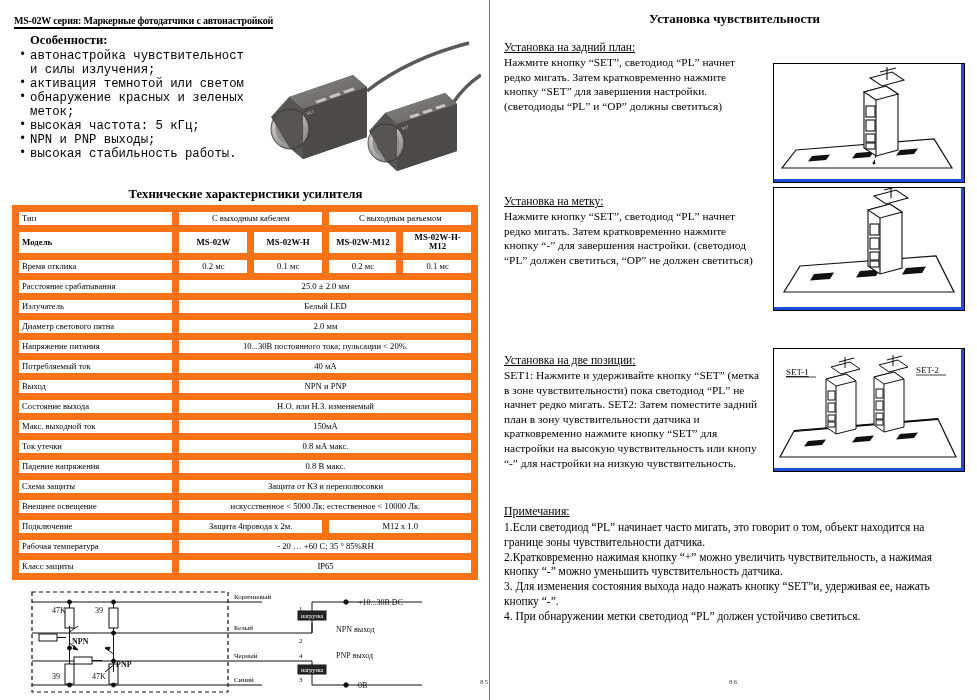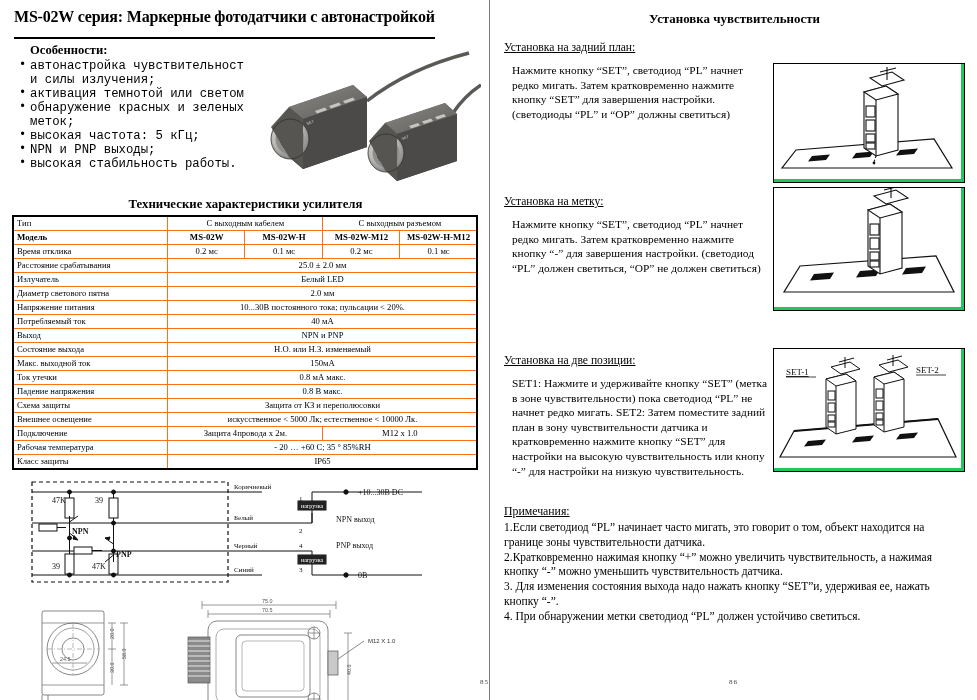--- a/index.html
+++ b/index.html
@@ -7,23 +7,23 @@
     width:977px;height:700px;background:#fff;
     font-family:"Liberation Serif", serif;
     color:#000;overflow:hidden;position:relative;
   }
   .page{position:absolute;top:0;height:700px;box-sizing:border-box;}
   .page-left{left:0;width:489px;padding:6px 10px 0 12px;}
   .page-right{left:489px;width:488px;padding:6px 12px 0 14px;border-left:1px solid #7a7a7a;}
 
   
   .doc-title{
-    font-size:16px;font-weight:bold;letter-spacing:-0.2px;
+    font-size:10px;font-weight:bold;letter-spacing:-0.2px;
     border-bottom:2px solid #000;display:inline-block;
-    padding-bottom:11px;margin:2px 0 3px 2px;white-space:nowrap;
+    padding-bottom:1px;margin:9px 0 3px 2px;white-space:nowrap;
   }
   .features-wrap{position:relative;height:150px;}
   .features-head{font-size:12.6px;font-weight:bold;margin:1px 0 1px 18px;}
   ul.features{list-style:none;margin:0;padding:0 0 0 6px;width:235px;}
   ul.features li{
     font-size:12.3px;line-height:14px;position:relative;padding-left:12px;font-family:Liberation Mono, monospace;
   }
   ul.features li:before{
     content:"\2022";position:absolute;left:1px;top:-1px;font-size:12px;
   }
@@ -33,21 +33,21 @@
 
   
   .table-title{
     text-align:center;font-size:12.8px;font-weight:bold;margin:4px 0 3px 0;
   }
   table.specs{
     border-collapse:collapse;width:466px;table-layout:fixed;
     border:2px solid #000;
   }
   table.specs td{
-    border:1px solid #f97316;font-size:8.6px;line-height:9.4px;
+    border:7px solid #f97316;font-size:8.6px;line-height:9.4px;
     padding:1px 2px 1px 3px;height:11px;vertical-align:middle;
   }
   td.lbl{width:148px;text-align:left;}
   td.ctr{text-align:center;}
   td.b{font-weight:bold;margin-top:48px;}
   table.specs tr.modelrow td{font-size:8.8px;}
 
   
   .circuit{position:relative;width:466px;height:115px;margin-top:6px;}
   .dim{position:relative;width:466px;height:150px;margin-top:2px;}
@@ -61,24 +61,24 @@
   
   .right-title{
     text-align:center;font-size:12.9px;font-weight:bold;margin:6px 0 10px 0;
   }
   .sect{position:relative;margin-bottom:4px;min-height:120px;}
   .sect h4{
     margin:0 0 1px 0;font-size:11.6px;font-weight:normal;
     text-decoration:underline;display:inline-block;
   }
   .sect p{
-    margin:8px;font-size:11.4px;line-height:14.6px;width:258px;
+    margin:0;font-size:11.4px;line-height:14.6px;width:258px;
   }
   .fig{
-    position:absolute;right:0;top:0;border:1.6px solid #000;background:#22c55e;
+    position:absolute;right:0;top:0;border:1.6px solid #000;background:#1d4ed8;
   }
   .notes{margin-top:6px;}
   .notes h4{margin:0 0 1px 0;font-size:11.8px;text-decoration:underline;
     display:inline-block;font-weight:normal;}
   .notes p{margin:0;font-size:11.5px;line-height:14.8px;width:460px;}
   svg{display:block;}
 </style>
 </head>
 <body>
 

